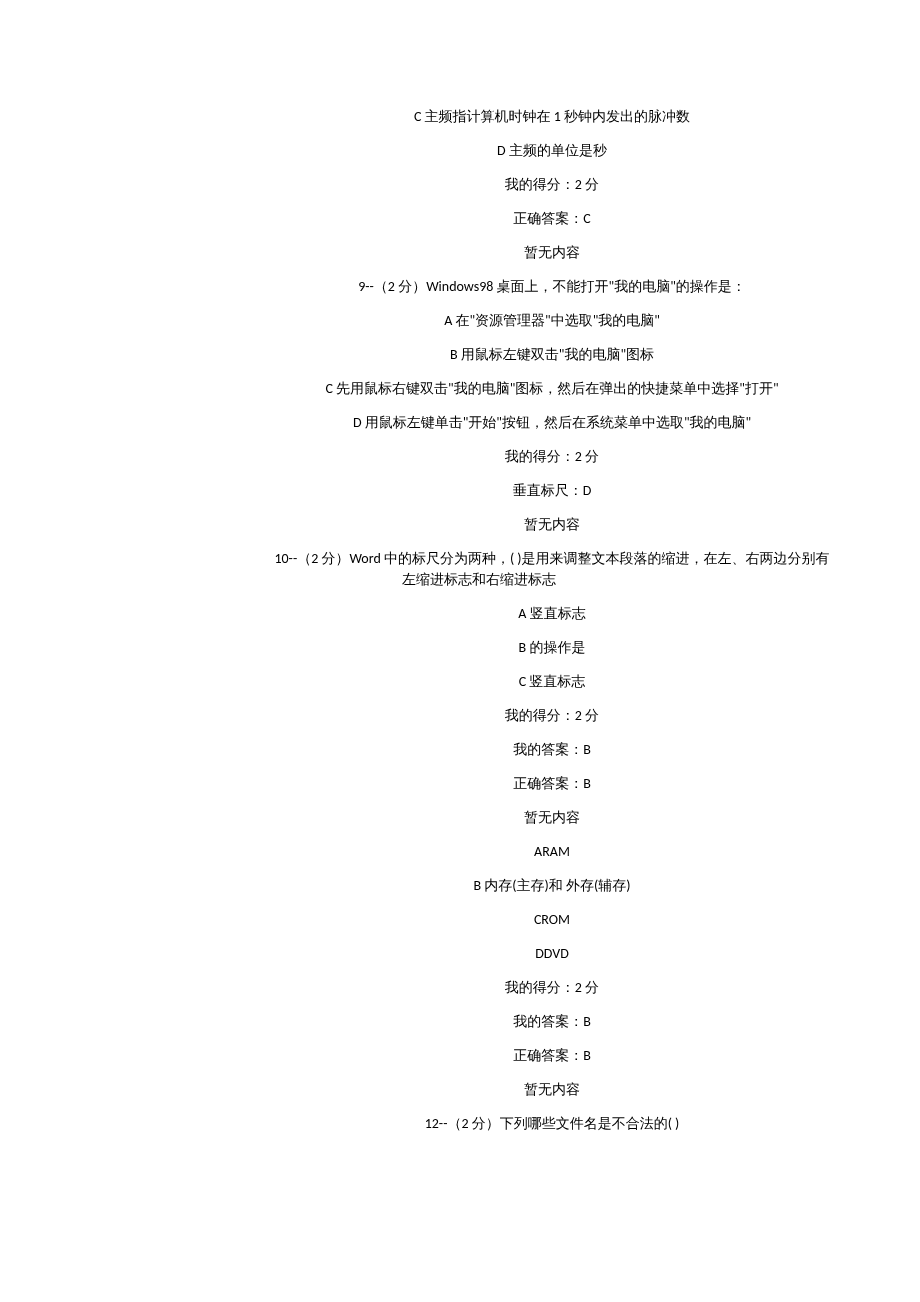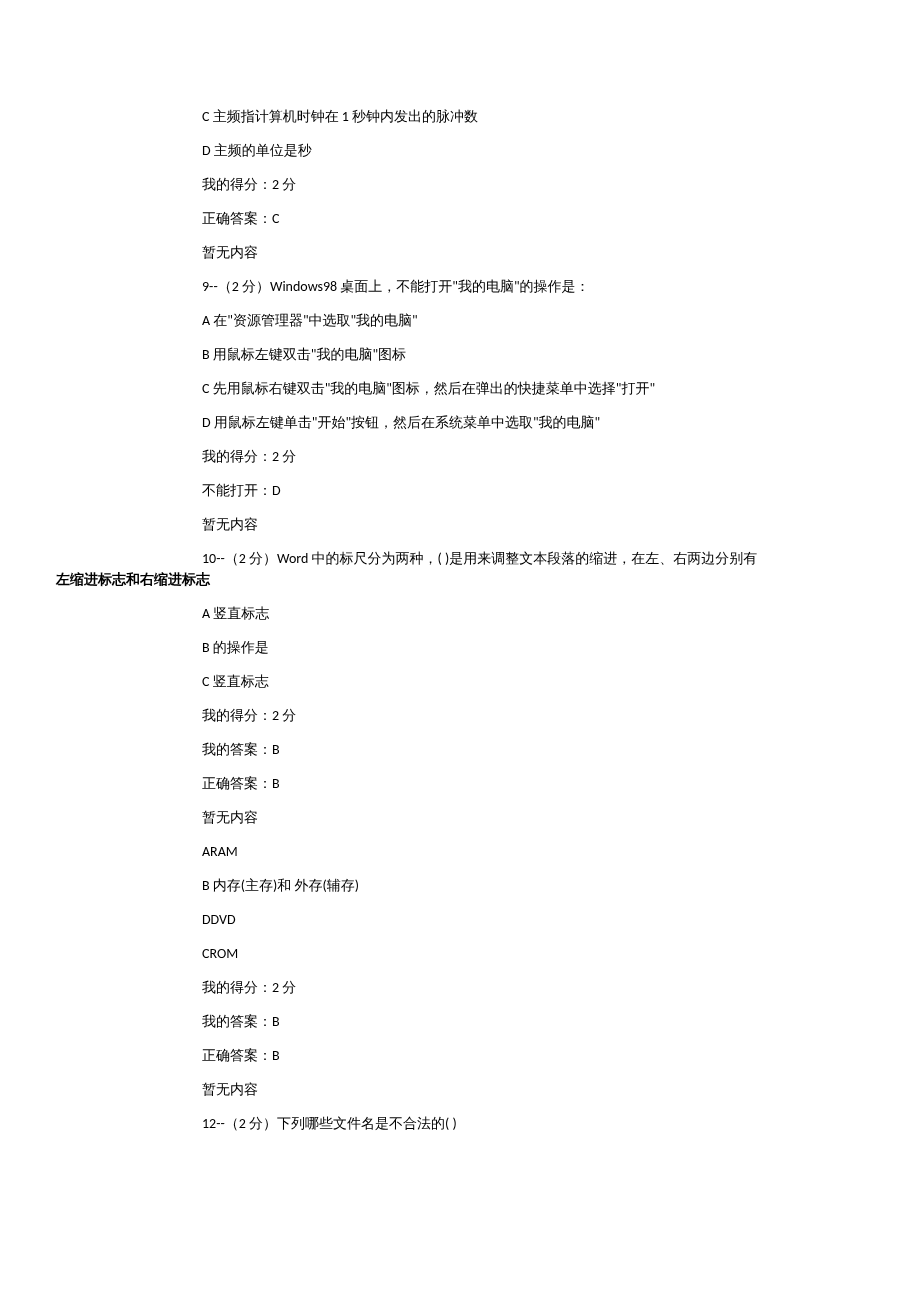--- a/index.html
+++ b/index.html
@@ -13,61 +13,60 @@
     font-size: 14px;
     color: #000000;
     line-height: 1.5;
     padding-top: 106px;
     padding-bottom: 60px;
   }
   .line {
     margin: 0;
     padding: 0 18px 0 202px;
     margin-bottom: 13px;
-    text-align: left;
+    text-align: center;
     white-space: normal;
     word-break: break-word;
   }
   .line.outdent {
     padding-left: 66px;
   }
   .line.continuation {
     padding-left: 56px;
     margin-top: -13px;
-    font-weight: bold;
   }
 </style>
 </head>
 <body>
 
 <div id="content">
     <p class="line">C 主频指计算机时钟在 1 秒钟内发出的脉冲数</p>
     <p class="line">D 主频的单位是秒</p>
     <p class="line">我的得分：2 分</p>
     <p class="line">正确答案：C</p>
     <p class="line">暂无内容</p>
     <p class="line">9--（2 分）Windows98 桌面上，不能打开"我的电脑"的操作是：</p>
     <p class="line">A 在"资源管理器"中选取"我的电脑"</p>
     <p class="line">B 用鼠标左键双击"我的电脑"图标</p>
     <p class="line">C 先用鼠标右键双击"我的电脑"图标，然后在弹出的快捷菜单中选择"打开"</p>
     <p class="line">D 用鼠标左键单击"开始"按钮，然后在系统菜单中选取"我的电脑"</p>
     <p class="line">我的得分：2 分</p>
-    <p class="line">不能打开：D</p>
+    <p class="line">垂直标尺：D</p>
     <p class="line">暂无内容</p>
     <p class="line">10--（2 分）Word 中的标尺分为两种，( )是用来调整文本段落的缩进，在左、右两边分别有</p>
     <p class="line outdent continuation">左缩进标志和右缩进标志</p>
     <p class="line">A 竖直标志</p>
     <p class="line">B 的操作是</p>
     <p class="line">C 竖直标志</p>
     <p class="line">我的得分：2 分</p>
     <p class="line">我的答案：B</p>
     <p class="line">正确答案：B</p>
     <p class="line">暂无内容</p>
     <p class="line">ARAM</p>
     <p class="line">B 内存(主存)和 外存(辅存)</p>
+    <p class="line">CROM</p>
     <p class="line">DDVD</p>
-    <p class="line">CROM</p>
     <p class="line">我的得分：2 分</p>
     <p class="line">我的答案：B</p>
     <p class="line">正确答案：B</p>
     <p class="line">暂无内容</p>
     <p class="line">12--（2 分）下列哪些文件名是不合法的( )</p>
   </div>
 
 </body></html>

